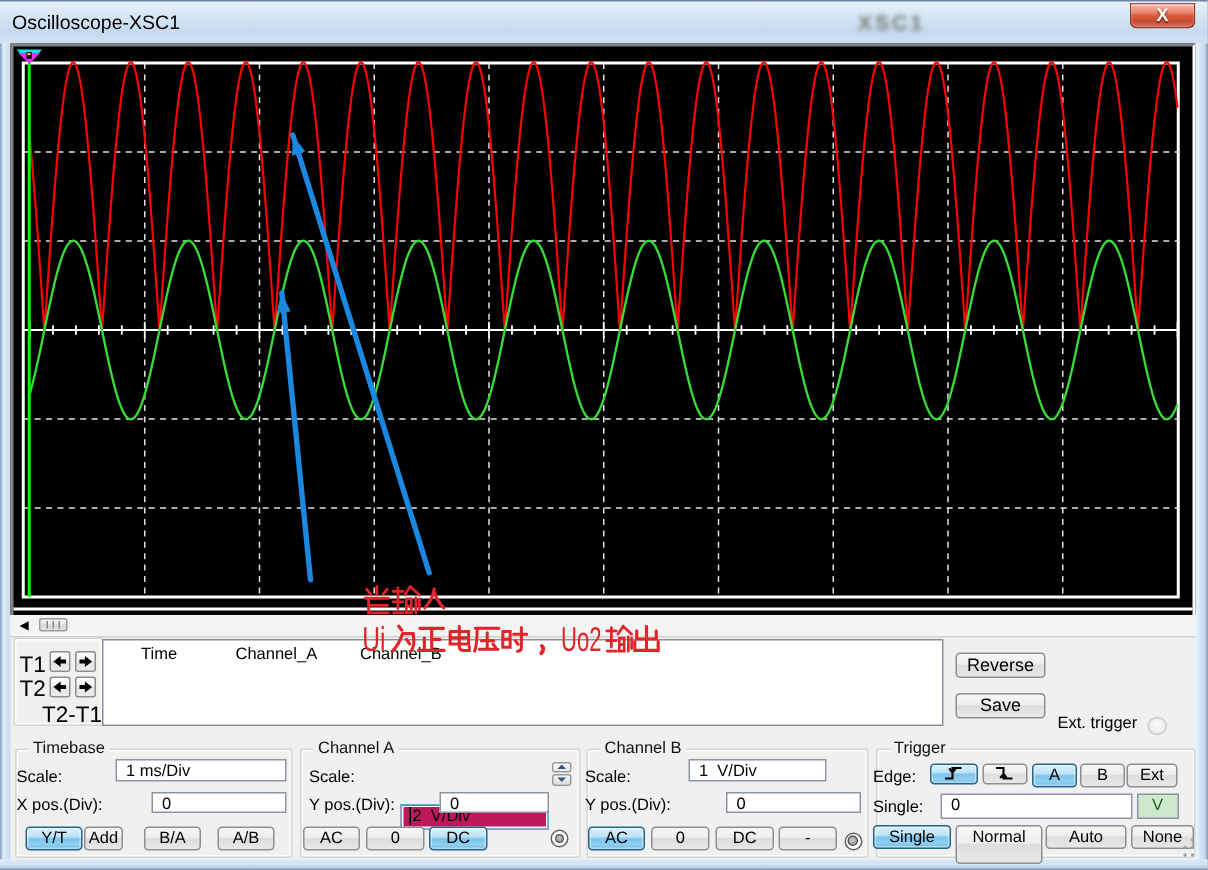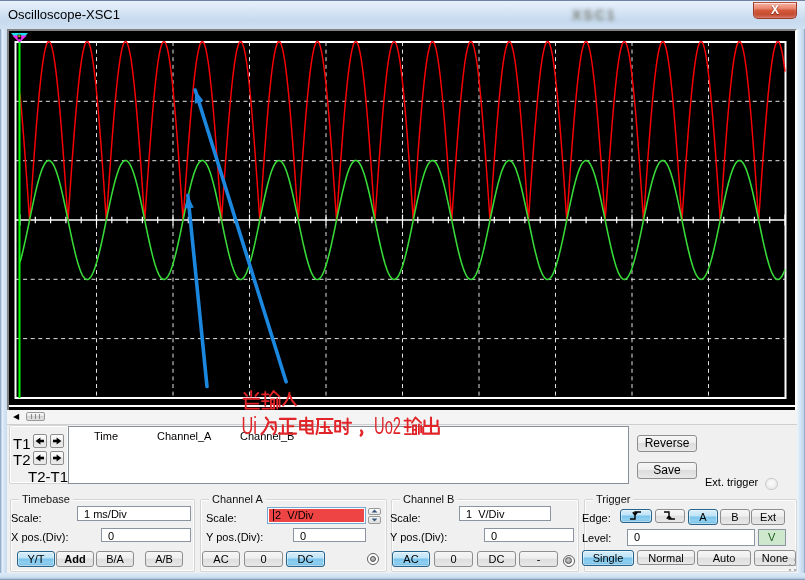--- a/index.html
+++ b/index.html
@@ -204,29 +204,29 @@
   <div class="circL" style="left:765px;top:477.5px;"></div>
 
   <div class="groupbox" style="left:10px;top:499px;width:183px;height:71px;">
     <div class="glabel">Timebase</div>
     </div>
   <div class="lab" style="left:11px;top:512px;">Scale:</div>
   <div class="fld" style="left:77px;top:506px;width:114px;height:15px;">1 ms/Div</div>
   <div class="lab" style="left:11px;top:531px;">X pos.(Div):</div>
   <div class="fld" style="left:101px;top:528px;width:90px;height:14px;">0</div>
   <div class="b7 sel" style="left:17px;top:551px;width:38px;height:16px;line-height:14px;">Y/T</div>
-  <div class="b7" style="left:56px;top:551px;width:38px;height:16px;line-height:14px;font-weight:bold;">Add</div>
+  <div class="b7" style="left:56px;top:551px;width:26px;height:16px;line-height:14px;">Add</div>
   <div class="b7" style="left:96px;top:551px;width:38px;height:16px;line-height:14px;">B/A</div>
   <div class="b7" style="left:145px;top:551px;width:38px;height:16px;line-height:14px;">A/B</div>
 
   <div class="groupbox" style="left:200px;top:499px;width:185px;height:71px;">
     <div class="glabel">Channel A</div>
     </div>
   <div class="lab" style="left:206px;top:512px;">Scale:</div>
-  <div class="fld" style="left:267px;top:507px;width:99px;height:17px;background:#ef4444;border:1px solid #74aad2;box-shadow:inset 0 0 0 1px #fbfdfe;padding-left:5px;"><span style="border-left:1px solid #000;padding-left:1px;">2</span>&nbsp;&nbsp;V/Div</div>
+  <div class="fld" style="left:267px;top:536px;width:99px;height:17px;background:#be185d;border:1px solid #74aad2;box-shadow:inset 0 0 0 1px #fbfdfe;padding-left:5px;"><span style="border-left:1px solid #000;padding-left:1px;">2</span>&nbsp;&nbsp;V/Div</div>
   <div class="abs" style="left:368px;top:507px;width:13px;height:17px;">
     <div style="position:absolute;left:0;top:0.5px;width:13px;height:7.5px;background:linear-gradient(#fdfdfd,#e6e6e6);border:1px solid #9a9a9a;border-radius:2px;box-sizing:border-box;"></div>
     <div style="position:absolute;left:0;top:9px;width:13px;height:7.5px;background:linear-gradient(#f6f6f6,#dcdcdc);border:1px solid #9a9a9a;border-radius:2px;box-sizing:border-box;"></div>
     <svg style="position:absolute;left:0;top:0" width="13" height="17">
         <path d="M6.5 2.6 L9.4 5.6 L3.6 5.6 Z" fill="#33567c"></path>
         <path d="M6.5 14.4 L9.4 11.4 L3.6 11.4 Z" fill="#33567c"></path>
       </svg>
   </div>
   <div class="lab" style="left:206px;top:531px;">Y pos.(Div):</div>
   <div class="fld" style="left:293px;top:528px;width:73px;height:14px;">0</div>
@@ -258,25 +258,25 @@
   <div class="lab" style="left:582px;top:512px;">Edge:</div>
   <div class="b7 sel" style="left:620px;top:509px;width:32px;height:14px;"><svg width="16" height="11" viewBox="0 0 16 11">
         <path d="M2 9 H7 V2 H13 M7 5 l-2.2 -2.8 M7 5 l2.2 -2.8" stroke="#000" stroke-width="1.4" fill="none"></path>
       </svg></div>
   <div class="b7" style="left:655px;top:509px;width:30px;height:14px;"><svg width="16" height="11" viewBox="0 0 16 11">
         <path d="M2 2 H7 V9 H13 M7 6 l-2.2 2.8 M7 6 l2.2 2.8" stroke="#000" stroke-width="1.4" fill="none"></path>
       </svg></div>
   <div class="b7 sel" style="left:688px;top:509px;width:30px;height:16px;line-height:14px;">A</div>
   <div class="b7" style="left:720px;top:509px;width:30px;height:16px;line-height:14px;">B</div>
   <div class="b7" style="left:751px;top:509px;width:34px;height:16px;line-height:14px;">Ext</div>
-  <div class="lab" style="left:582px;top:532px;">Level:</div>
+  <div class="lab" style="left:582px;top:532px;">Single:</div>
   <div class="fld" style="left:627px;top:529px;width:128px;height:17px;">0</div>
   <div class="fld" style="left:758px;top:529px;width:28px;height:17px;background:#cde8cd;color:#1a5c1a;padding-left:9px;">V</div>
   <div class="b7 sel" style="left:582px;top:550px;width:52px;height:16px;line-height:14px;">Single</div>
-  <div class="b7" style="left:637px;top:550px;width:58px;height:15px;line-height:14px;">Normal</div>
+  <div class="b7" style="left:637px;top:550px;width:58px;height:26px;line-height:14px;">Normal</div>
   <div class="b7" style="left:697px;top:550px;width:54px;height:16px;line-height:14px;">Auto</div>
   <div class="b7" style="left:754px;top:550px;width:42px;height:16px;line-height:14px;">None</div>
 
   <svg style="position:absolute;left:786px;top:558px" width="12" height="14">
       <g fill="#9aa0a6">
         <circle cx="9" cy="2" r="1.1"></circle>
         <circle cx="9" cy="7" r="1.1"></circle>
         <circle cx="4" cy="7" r="1.1"></circle>
         <circle cx="9" cy="12" r="1.1"></circle>
         <circle cx="4" cy="12" r="1.1"></circle>

